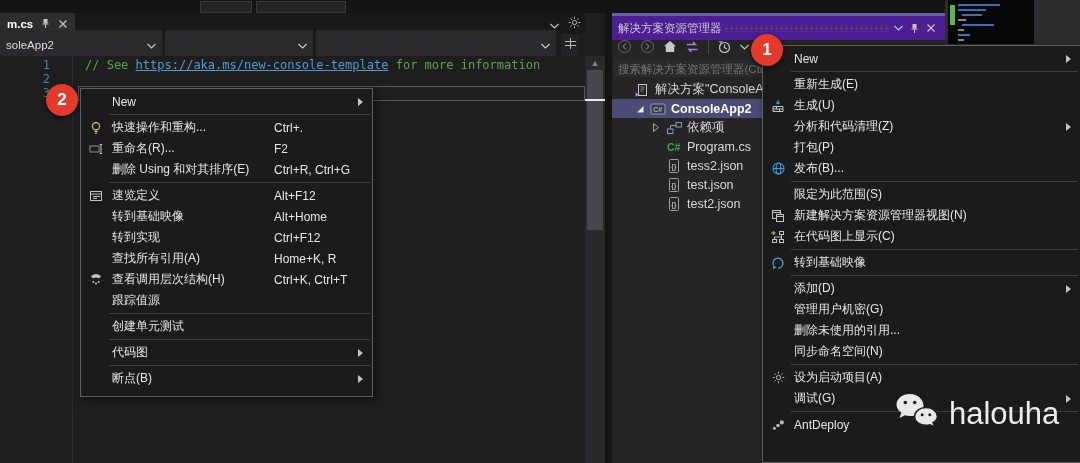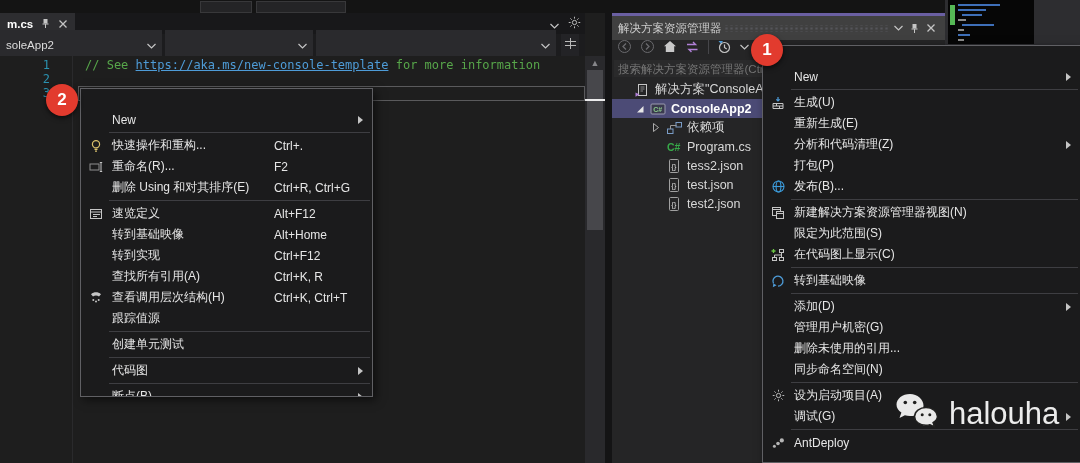--- a/index.html
+++ b/index.html
@@ -35,21 +35,21 @@
 
   #editor-scrollbar{left:585px;top:56px;width:20px;height:407px;background:#29292C;}
   #sb-up{position:absolute;left:0;top:2px;width:20px;text-align:center;color:#86868A;font-size:9px;}
   #sb-thumb{position:absolute;left:2px;top:14px;width:16px;height:160px;background:#47474B;}
   #sb-caret-marker{position:absolute;left:0;top:43px;width:20px;height:2px;background:#ECECEC;}
   #pane-divider{left:605px;top:13px;width:7px;height:450px;background:#141415;}
 
   
   #explorer{left:612px;top:13px;width:333px;height:450px;background:#252526;}
   #exp-accent{position:absolute;left:0;top:0;width:100%;height:3px;background:#6A5FA2;}
-  #exp-title{position:absolute;left:0;top:3px;width:100%;height:19px;background:#404040;
+  #exp-title{position:absolute;left:0;top:3px;width:100%;height:19px;background:#4c1d95;
              display:flex;align-items:center;padding:12px 6px;box-sizing:border-box;}
   #exp-title .label{font-size:11.5px;color:#CCCCCC;white-space:nowrap;}
   #exp-title .dots{flex:1;height:7px;margin:0 2px;
       background-image:radial-gradient(circle,#55555A 1px,transparent 1.3px);
       background-size:5px 4px;background-position:0 50%;}
   #exp-title .ticon{display:flex;align-items:center;padding:0 3px;}
   #exp-toolbar{position:absolute;left:0;top:22px;width:100%;height:23px;display:flex;align-items:center;
                padding-left:5px;box-sizing:border-box;gap:8px;}
   .tb-sep{width:1px;height:14px;background:#46464A;}
   #exp-search{position:absolute;left:2px;top:47px;width:329px;height:17px;background:#2A2A2B;border:none;
@@ -64,21 +64,21 @@
   .tree-row.b .tlabel{font-weight:bold;}
 
   
   #bg-zone{left:945px;top:0;width:135px;height:45px;background:#2D2D30;}
   #mini-code{left:948px;top:0;width:86px;height:44px;background:#060606;}
   #mini-green{position:absolute;left:2px;top:5px;width:5px;height:20px;background:#55B855;}
   .mini-bar{position:absolute;height:2px;}
 
   
   .menu{background:#1B1B1C;border:1px solid #606064;box-shadow:3px 3px 9px rgba(0,0,0,0.55);
-        overflow:hidden;box-sizing:border-box;padding-top:20px;}
+        overflow:hidden;box-sizing:border-box;padding-top:2px;}
   #editor-menu{left:80px;top:88px;width:293px;height:309px;}
   #project-menu{left:762px;top:45px;width:318px;height:418px;border-right:none;}
   .menu-item{height:21px;display:flex;align-items:center;position:relative;color:#E6E6E6;font-size:12px;cursor:default;}
   .mi-icon{position:absolute;left:6px;width:18px;display:flex;justify-content:center;}
   .mi-label{margin-left:31px;white-space:nowrap;}
   .mi-shortcut{position:absolute;left:193px;white-space:nowrap;}
   .mi-arrow{position:absolute;right:9px;width:0;height:0;
             border-left:5px solid #C5C5C5;border-top:4px solid transparent;border-bottom:4px solid transparent;}
   .menu-sep{height:1px;background:#3E3E42;margin:2px 2px 2px 28px;}
 
@@ -378,21 +378,21 @@
         <span class="mi-shortcut">Alt+Home</span>
       </div>
       <div class="menu-item">
         <span class="mi-icon"></span>
         <span class="mi-label">转到实现</span>
         <span class="mi-shortcut">Ctrl+F12</span>
       </div>
       <div class="menu-item">
         <span class="mi-icon"></span>
         <span class="mi-label">查找所有引用(A)</span>
-        <span class="mi-shortcut">Ctrl+K, R</span>
+        <span class="mi-shortcut">Home+K, R</span>
       </div>
       <div class="menu-item">
         <span class="mi-icon">
           <svg width="14" height="14" viewBox="0 0 14 14">
             <path d="M2 3.2c3-2.6 7-2.6 10 0l-2 2.4c-1.9-1.5-4.1-1.5-6 0z" fill="#C5C5C5"></path>
             <circle cx="4.3" cy="9" r="1" fill="#C5C5C5"></circle>
             <circle cx="7" cy="10.6" r="1" fill="#C5C5C5"></circle>
             <circle cx="9.7" cy="9" r="1" fill="#C5C5C5"></circle>
           </svg>
         </span>
@@ -423,31 +423,31 @@
     </div>
 
   <div class="abs menu z10" id="project-menu">
       <div class="menu-item">
         <span class="mi-icon"></span>
         <span class="mi-label">New</span>
         <span class="mi-arrow"></span>
       </div>
       <div class="menu-sep"></div>
       <div class="menu-item">
+        <span class="mi-icon"></span>
+        <span class="mi-label">重新生成(E)</span>
+      </div>
+      <div class="menu-item">
         <span class="mi-icon">
           <svg width="14" height="14" viewBox="0 0 14 14" fill="none">
             <path d="M7 1v4M5.3 3.3L7 5l1.7-1.7" stroke="#4E9CD8" stroke-width="1.2"></path>
             <path d="M2 7.5h10v5H2zM2 10h10M5.5 7.5V10M8.5 10v2.5" stroke="#C5C5C5"></path>
           </svg>
         </span>
         <span class="mi-label">生成(U)</span>
-      </div>
-      <div class="menu-item">
-        <span class="mi-icon"></span>
-        <span class="mi-label">重新生成(E)</span>
       </div>
       <div class="menu-item">
         <span class="mi-icon"></span>
         <span class="mi-label">分析和代码清理(Z)</span>
         <span class="mi-arrow"></span>
       </div>
       <div class="menu-item">
         <span class="mi-icon"></span>
         <span class="mi-label">打包(P)</span>
       </div>
@@ -455,34 +455,34 @@
         <span class="mi-icon">
           <svg width="15" height="15" viewBox="0 0 15 15" fill="none" stroke="#3C9CDC" stroke-width="1.1">
             <circle cx="7.5" cy="7.5" r="5.5"></circle>
             <ellipse cx="7.5" cy="7.5" rx="2.4" ry="5.5"></ellipse>
             <path d="M2 7.5h11"></path>
           </svg>
         </span>
         <span class="mi-label">发布(B)...</span>
       </div>
       <div class="menu-sep"></div>
+      <div class="menu-item">
+        <span class="mi-icon"></span>
+        <span class="mi-label">限定为此范围(S)</span>
+      </div>
       <div class="menu-item">
         <span class="mi-icon">
           <svg width="14" height="14" viewBox="0 0 14 14" fill="none" stroke="#C5C5C5">
             <rect x="1.5" y="1.5" width="8" height="8"></rect>
             <path d="M1.5 3.5h8"></path>
             <rect x="5.5" y="5.5" width="7" height="7" fill="#1B1B1C"></rect>
             <path d="M5.5 7.5h7"></path>
           </svg>
         </span>
         <span class="mi-label">新建解决方案资源管理器视图(N)</span>
-      </div>
-      <div class="menu-item">
-        <span class="mi-icon"></span>
-        <span class="mi-label">限定为此范围(S)</span>
       </div>
       <div class="menu-item">
         <span class="mi-icon">
           <svg width="14" height="14" viewBox="0 0 14 14" fill="none" stroke="#C5C5C5">
             <path d="M2.5 1v4M.5 3h4" stroke="#6CC644" stroke-width="1.3"></path>
             <rect x="8.5" y="1.5" width="4" height="3"></rect>
             <rect x="1.5" y="9.5" width="4" height="3"></rect>
             <rect x="8.5" y="9.5" width="4" height="3"></rect>
             <path d="M10.5 4.5V7H3.5v2.5M10.5 7v2.5"></path>
           </svg>

